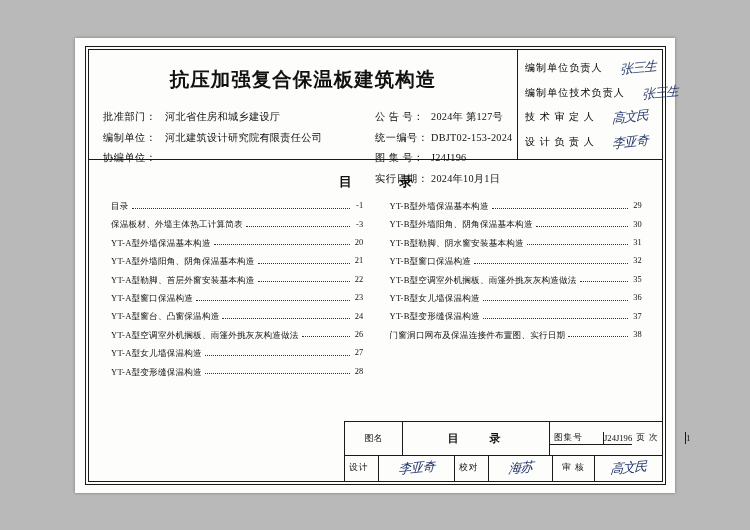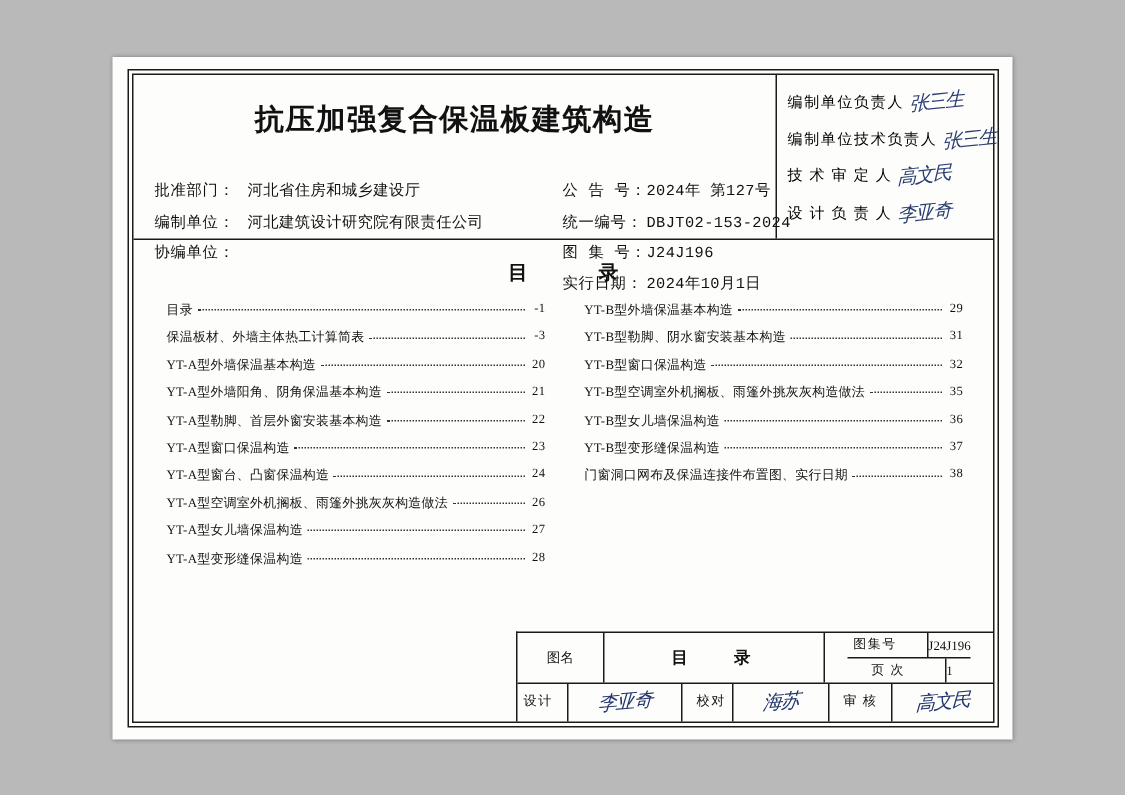--- a/index.html
+++ b/index.html
@@ -63,25 +63,24 @@
     text-align: center;
     font-size: 19.5px;
     font-weight: bold;
     letter-spacing: 1px;
     margin-top: 16px;
     color: #111;
   }
   .meta {
     position: absolute;
     left: 14px;
-    top: 70px;
+    top: 60px;
     right: 6px;
     font-size: 10.2px;
     color: #111;
-    font-family: Liberation Mono, monospace;
   }
   .meta-row {
     display: flex;
     margin-bottom: 6.5px;
     align-items: baseline;
   }
   .meta-label {
     width: 62px;
     letter-spacing: 0.5px;
     white-space: nowrap;
@@ -100,20 +99,21 @@
 
   .sign-list {
     padding: 9px 6px 0 7px;
     font-size: 10px;
   }
   .sign-row {
     display: flex;
     align-items: center;
     margin-bottom: 6.5px;
     white-space: nowrap;
+    gap: 14px;
   }
   .sign-label {
     letter-spacing: 1.1px;
   }
   .sign-mark {
     margin-left: 3px;
     font-family: "DejaVu Serif", serif;
     font-style: italic;
     font-size: 13px;
     color: #1b2a5e;
@@ -146,21 +146,21 @@
     display: flex;
   }
   .toc-col {
     flex: 1;
     padding: 0 16px 0 22px;
     box-sizing: border-box;
   }
   .toc-col.right { padding-left: 10px; padding-right: 20px; }
   .toc-item {
     display: flex;
-    align-items: flex-start;
+    align-items: flex-end;
     font-size: 8.6px;
     line-height: 1;
     margin-bottom: 9.8px;
     color: #111;
     letter-spacing: 0.2px;
   }
   .toc-text { white-space: nowrap; }
   .toc-dots {
     flex: 1;
     border-bottom: 1px dotted #333;
@@ -218,21 +218,20 @@
   .tb-main {
     flex: 1;
     justify-content: center;
     font-size: 11px;
     font-weight: bold;
     letter-spacing: 14px;
     padding-left: 14px;
   }
   .tb-right {
     width: 112px;
-    flex-direction: column;
     padding: 0;
     border-right: none;
   }
   .tb-right-row {
     flex: 1;
     display: flex;
     align-items: center;
     border-bottom: 0.9px solid #1a1a1a;
     box-sizing: border-box;
   }
@@ -393,20 +392,25 @@
             </div>
           </div>
 
           <div class="toc-col right">
             <div class="toc-item">
               <span class="toc-text">YT-B型外墙保温基本构造</span>
               <span class="toc-dots"></span>
               <span class="toc-page">29</span>
             </div>
             <div class="toc-item">
+              <span class="toc-text">YT-B型外墙阳角、阴角保温基本构造</span>
+              <span class="toc-dots"></span>
+              <span class="toc-page">30</span>
+            </div>
+            <div class="toc-item">
               <span class="toc-text">YT-B型勒脚、阴水窗安装基本构造</span>
               <span class="toc-dots"></span>
               <span class="toc-page">31</span>
             </div>
             <div class="toc-item">
               <span class="toc-text">YT-B型窗口保温构造</span>
               <span class="toc-dots"></span>
               <span class="toc-page">32</span>
             </div>
             <div class="toc-item">
@@ -449,21 +453,21 @@
               </div>
             </div>
           </div>
           <div class="tb-bottom">
             <div class="tb-cell" style="width:34px;justify-content:flex-start;">
               <span class="lbl-sm">设计</span>
             </div>
             <div class="tb-cell sep" style="width:76px;padding:0;">
               <span class="tb-sign">李亚奇</span>
             </div>
-            <div class="tb-cell" style="width:34px;justify-content:flex-end;">
+            <div class="tb-cell" style="width:34px;justify-content:flex-start;">
               <span class="lbl-sm">校对</span>
             </div>
             <div class="tb-cell sep" style="width:64px;padding:0;">
               <span class="tb-sign">海苏</span>
             </div>
             <div class="tb-cell" style="width:42px;justify-content:center;">
               <span class="lbl-sm">审 核</span>
             </div>
             <div class="tb-cell" style="flex:1;padding:0;">
               <span class="tb-sign">高文民</span>

